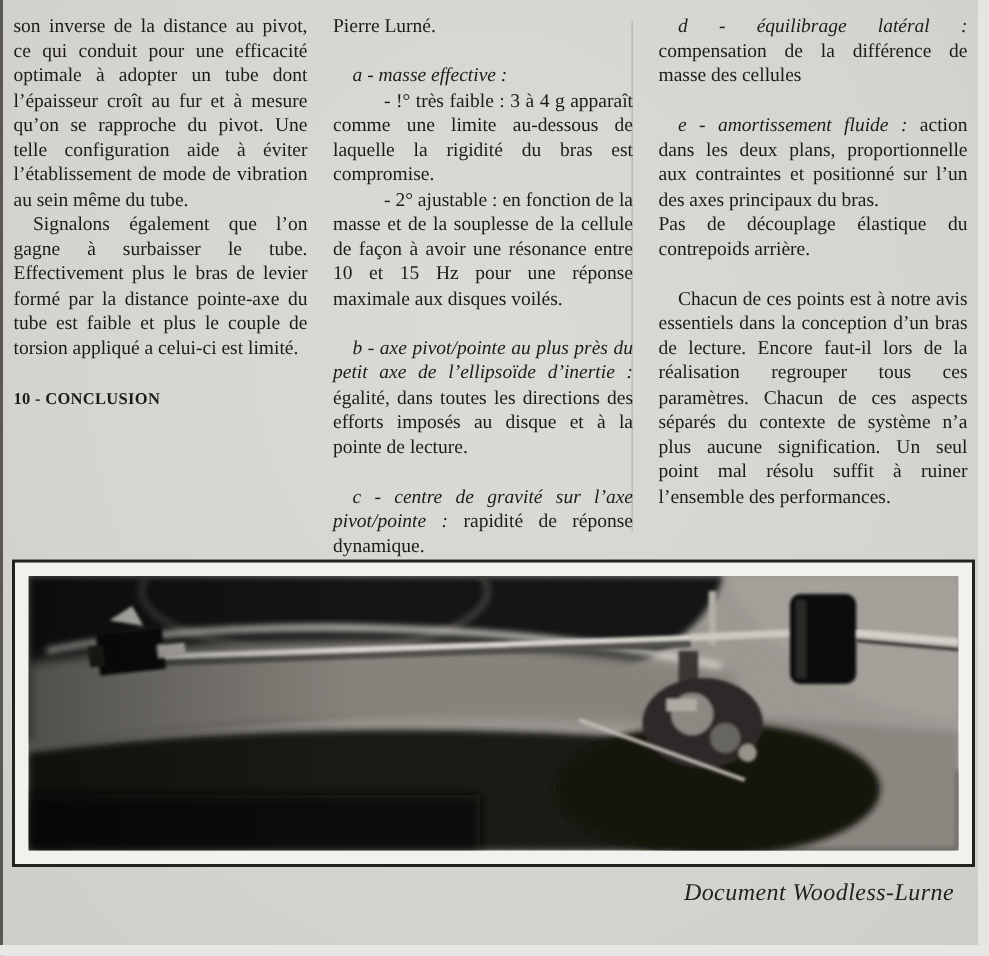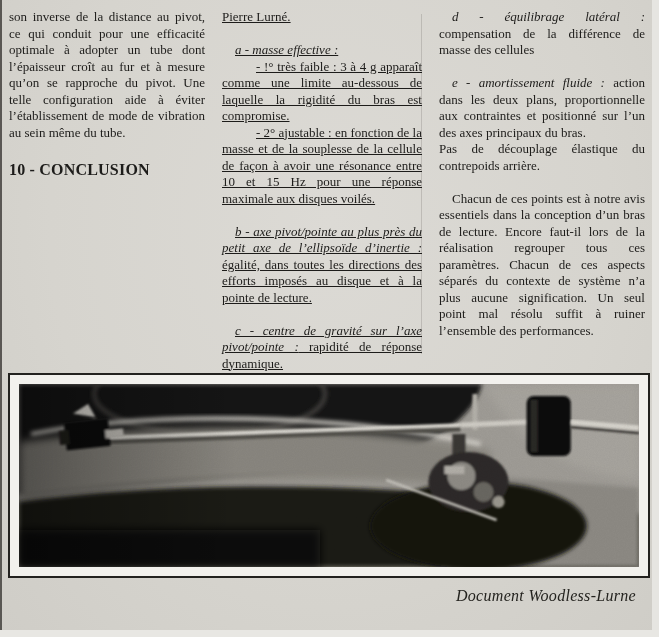--- a/index.html
+++ b/index.html
@@ -8,28 +8,28 @@
     background:radial-gradient(ellipse at 50% 35%, #dcdad5 0%, #d6d4ce 60%, #cfcdc7 100%);
     font-family:"Liberation Serif","DejaVu Serif",serif;
     color:#1d1c1a;
   }
   .left-edge{position:absolute;left:0;top:0;width:2px;height:637px;background:#44423e;opacity:.85;}
   .right-strip{position:absolute;right:0;top:0;width:7px;height:637px;background:#e6e5e1;}
   .bottom-strip{position:absolute;bottom:0;left:0;width:100%;height:7px;background:#e8e7e3;}
   .cols{position:absolute;left:9px;top:9px;width:640px;display:flex;}
   .col{text-align:justify;}
   .col1{width:196px;margin-right:17px;}
-  .col2{width:200px;margin-right:17px;text-decoration:underline;}
+  .col2{width:200px;margin-right:17px;}
   .col3{width:206px;}
   .col p{margin:0;font-size:13px;line-height:16.5px;}
   .indent{text-indent:13px;}
   .indent2{text-indent:34px;}
   .gap{margin-top:16.5px !important;}
   .lead{font-style:italic;}
-  h2{font-size:16px;margin:20px 0 15px 0;font-weight:bold;letter-spacing:.2px;}
+  h2{font-size:11px;margin:20px 0 15px 0;font-weight:bold;letter-spacing:.2px;}
   .divider{position:absolute;left:421px;top:14px;width:1px;height:340px;background:rgba(90,88,82,.22);}
   .figure-wrap{position:absolute;left:8px;top:373px;width:642px;}
   .figure-frame{
     box-sizing:border-box;width:642px;height:205px;
     border:2px solid #23221f;background:#f2f1ed;padding:9px;
   }
   .figure-frame svg{display:block;width:620px;height:183px;}
   .caption{
     margin-top:9px;padding-right:14px;text-align:right;
     font-style:italic;font-size:16px;color:#24231ف f;color:#24231f;letter-spacing:.3px;
@@ -40,20 +40,21 @@
 
 <div class="left-edge"></div>
 <div class="right-strip"></div>
 <div class="bottom-strip"></div>
 <div class="divider"></div>
 
 <div class="cols">
 
   <div class="col col1">
     <p>son inverse de la distance au pivot, ce qui conduit pour une efficacité optimale à adopter un tube dont l’épaisseur croît au fur et à mesure qu’on se rapproche du pivot. Une telle configuration aide à éviter l’établissement de mode de vibration au sein même du tube.</p>
+    <p class="indent">Signalons également que l’on gagne à surbaisser le tube. Effectivement plus le bras de levier formé par la distance pointe-axe du tube est faible et plus le couple de torsion appliqué a celui-ci est limité.</p>
     <h2>10 - CONCLUSION</h2>
   </div>
 
   <div class="col col2">
     <p>Pierre Lurné.</p>
     <p class="indent gap lead">a - masse effective :</p>
     <p class="indent2">- !° très faible : 3 à 4 g apparaît comme une limite au-dessous de laquelle la rigidité du bras est compromise.</p>
     <p class="indent2">- 2° ajustable : en fonction de la masse et de la souplesse de la cellule de façon à avoir une résonance entre 10 et 15 Hz pour une réponse maximale aux disques voilés.</p>
     <p class="indent gap"><i class="lead">b - axe pivot/pointe au plus près du petit axe de l’ellipsoïde d’inertie :</i> <span>égalité, dans toutes les directions des efforts imposés au disque et à la pointe de lecture.</span></p>
     <p class="indent gap"><i class="lead">c - centre de gravité sur l’axe pivot/pointe :</i> <span>rapidité de réponse dynamique.</span></p>

